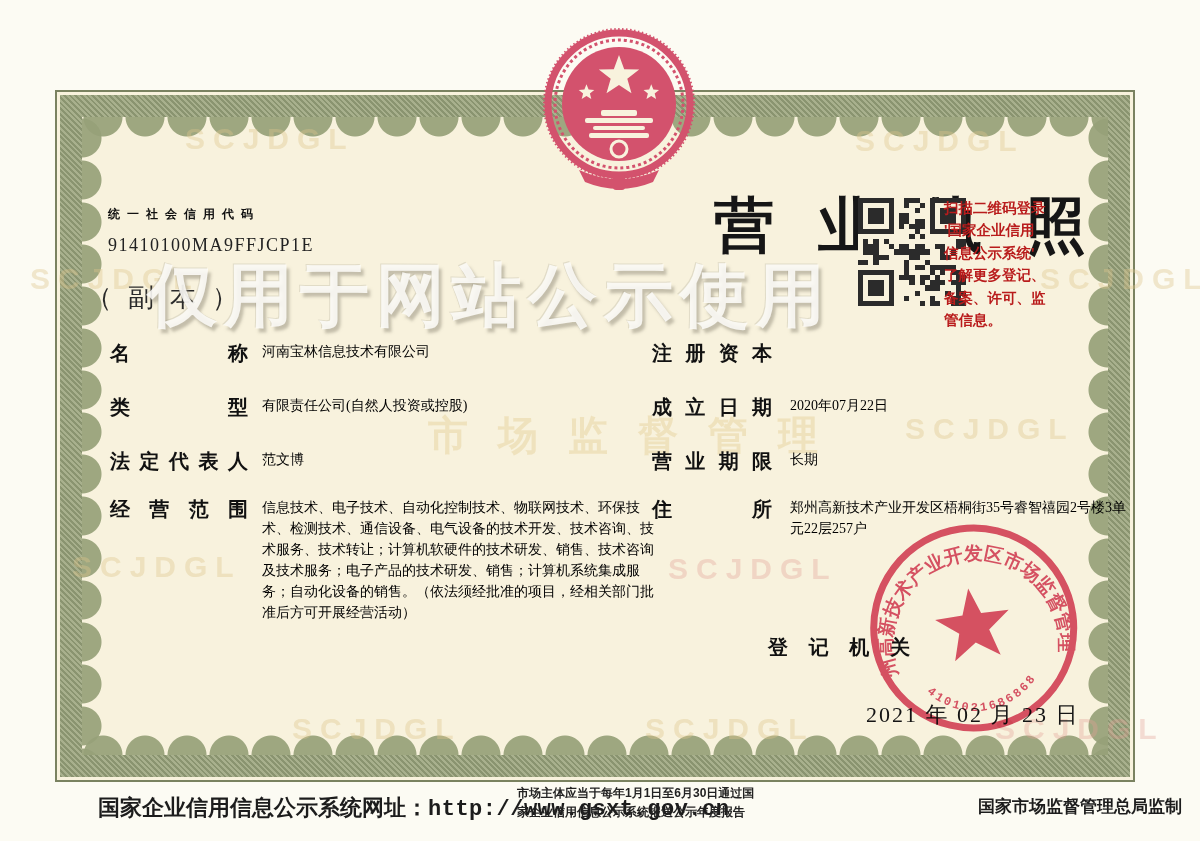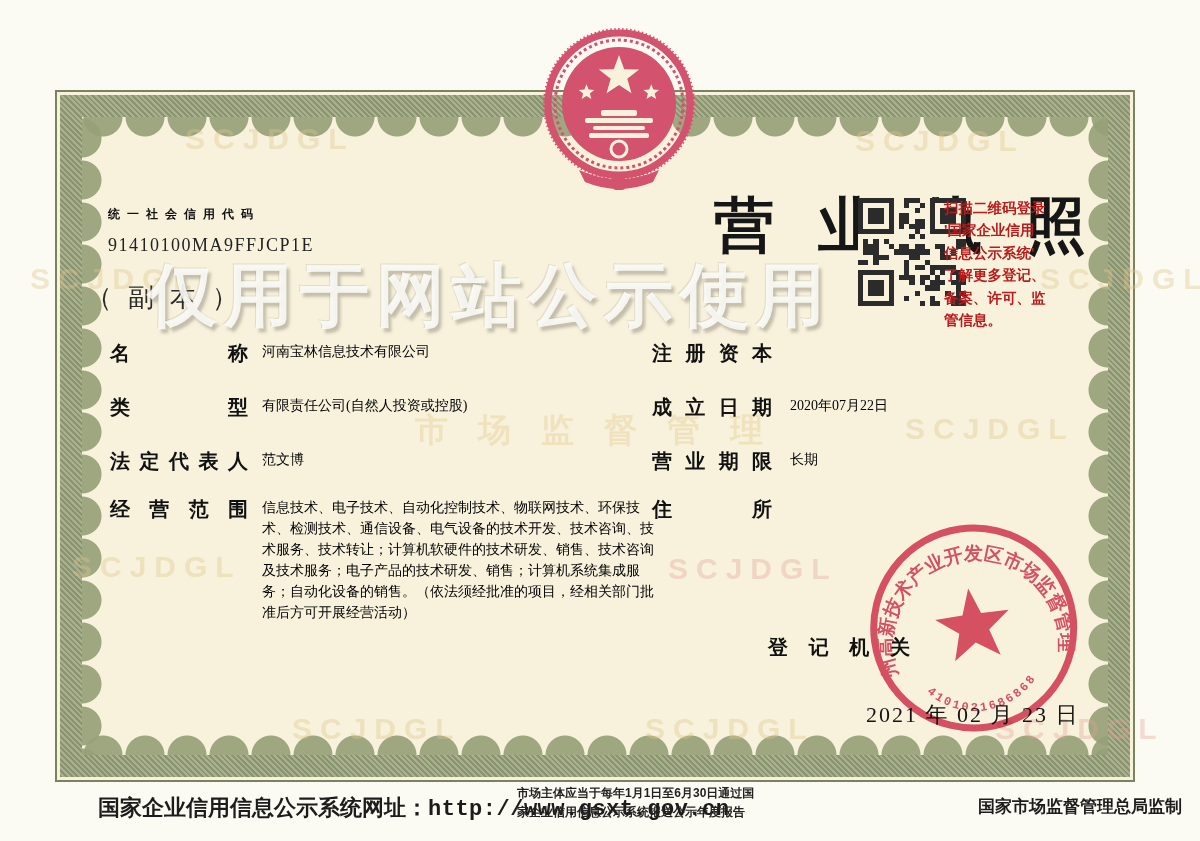--- a/index.html
+++ b/index.html
@@ -53,21 +53,21 @@
   .reg-label{left:768px;top:634px;width:142px;}
   .issue-date{position:absolute;left:866px;top:700px;z-index:2;
         font-family:Liberation Serif, serif;font-size:22px;letter-spacing:2px;color:#141414;}
   
   .seal{position:absolute;left:866px;top:520px;z-index:4;opacity:.88;
         mix-blend-mode:multiply;transform:rotate(-8deg);}
   
   .bg-wm{position:absolute;z-index:1;font-weight:bold;color:rgba(222,198,140,.38);
         letter-spacing:8px;font-size:30px;pointer-events:none;}
   .bg-wm.pink{color:rgba(226,160,150,.35);}
-  .bg-center{position:absolute;left:415px;top:408px;z-index:1;font-weight:bold;font-size:33px;
+  .bg-center{position:absolute;left:428px;top:408px;z-index:1;font-weight:bold;font-size:40px;
         letter-spacing:30px;color:rgba(224,196,130,.34);pointer-events:none;}
   .wm1{left:185px;top:122px;}.wm2{left:855px;top:124px;}
   .wm3{left:30px;top:262px;}.wm4{left:1040px;top:262px;}
   .wm5{left:905px;top:412px;}
   .wm6{left:72px;top:550px;}.wm7{left:668px;top:552px;}
   .wm8{left:292px;top:712px;}.wm9{left:645px;top:712px;}.wm10{left:995px;top:712px;}
   
   .footer-left{position:absolute;left:58px;top:793px;font-size:22px;z-index:2;margin-left:40px;}
   .footer-left .lbl{font-weight:bold;font-family:"Liberation Serif",serif;}
   .footer-left .url{font-family:"Liberation Mono",monospace;font-weight:bold;letter-spacing:.5px;}
@@ -315,20 +315,21 @@
       <span>业</span>
       <span>期</span>
       <span>限</span>
     </div>
   <div class="field fvalue rf-value" style="top:449px">长期</div>
 
   <div class="field flabel rf-label jlabel" style="top:496px">
       <span>住</span>
       <span>所</span>
     </div>
+  <div class="field fvalue rf-value" style="top:497px">郑州高新技术产业开发区梧桐街35号睿智禧园2号楼3单元22层257户</div>
 
   <div class="field flabel reg-label jlabel">
       <span>登</span>
       <span>记</span>
       <span>机</span>
       <span>关</span>
     </div>
   <div class="issue-date">2021 年 02 月 23 日</div>
 
   <div class="seal">

